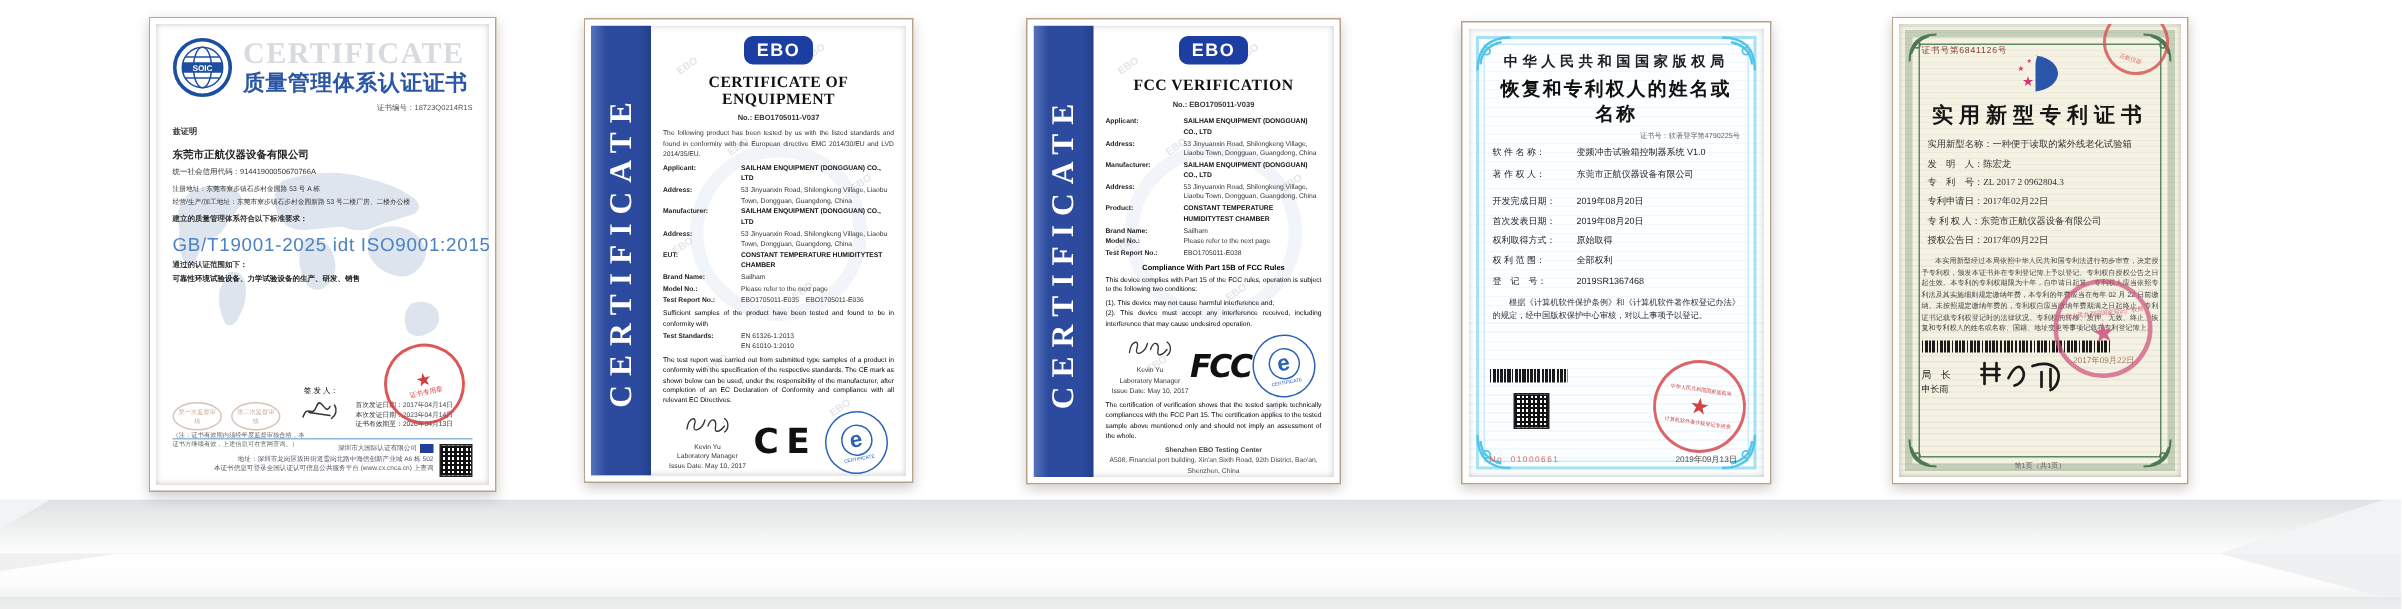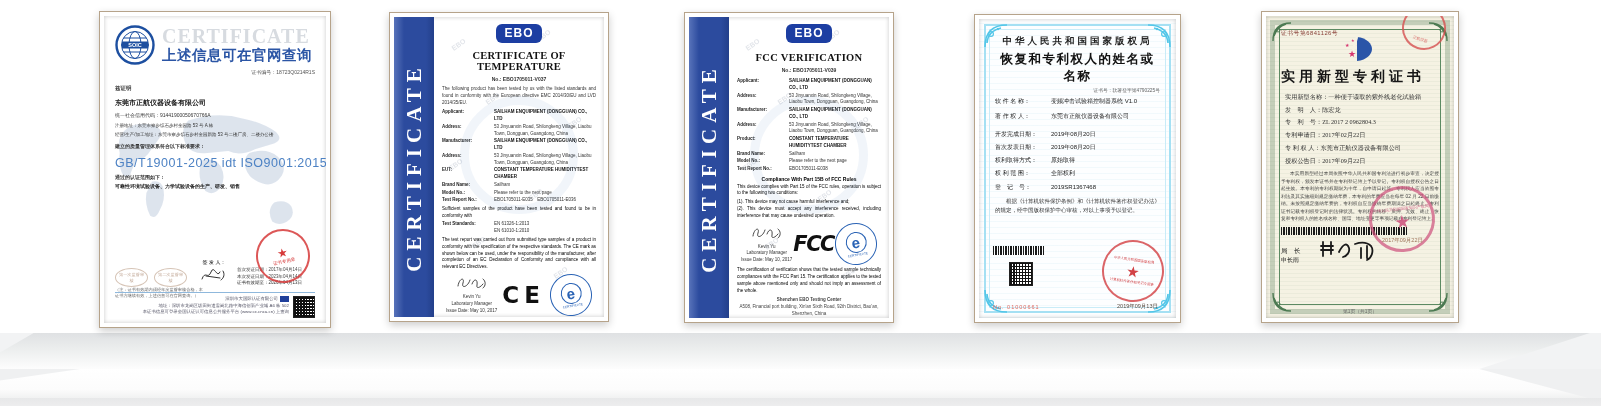--- a/index.html
+++ b/index.html
@@ -138,21 +138,21 @@
   .pt-border:after{ content:""; position:absolute; inset:4px; border:1px solid #5c8a62;}
   .pt-corner{ position:absolute; width:22px; height:22px; pointer-events:none;}
   .pt-tl{ left:5px; top:5px;} .pt-tr{ right:5px; top:5px; transform:scaleX(-1);}
   .pt-bl{ left:5px; bottom:5px; transform:scaleY(-1);} .pt-br{ right:5px; bottom:5px; transform:scale(-1,-1);}
   .pt-inner{ position:relative; height:100%; padding:14px 15px 8px;}
   .pt-certno{ position:absolute; left:15px; top:13px; font-size:5.8px; color:#8a4038; letter-spacing:.5px;}
   .pt-topstamp{ position:absolute; right:8px; top:-10px; width:44px; height:44px; border:2px solid rgba(214,80,80,.8);
     border-radius:50%; transform:rotate(18deg); color:rgba(214,80,80,.85); font-size:3.8px; text-align:center;
     display:flex; align-items:flex-end; justify-content:center; padding-bottom:6px;}
   .pt-logo{ display:flex; justify-content:center; margin-top:4px; }
-  .pt-title{ font-size:14px; font-weight:bold; letter-spacing:4px; color:#161616; margin-top:4px;font-family:Liberation Mono, monospace;}
+  .pt-title{ text-align:center; font-size:14px; font-weight:bold; letter-spacing:4px; color:#161616; margin-top:4px;font-family:Liberation Mono, monospace;}
   .pt-line{ font-size:6.2px; line-height:2.05; color:#333; }
   .pt-lines{ margin-top:5px; margin-left:4px;}
   .pt-legal{ font-size:4.7px; line-height:1.6; color:#444; margin-top:3px; text-align:justify; text-indent:9px;}
   .pt-bar{ width:126px; height:8px; margin-top:4px;}
   .pt-bottom{ display:flex; align-items:flex-end; margin-top:3px; position:relative;}
   .pt-dir{ font-size:6.5px; color:#222; line-height:1.8;}
   .pt-signame{ margin-left:14px; margin-bottom:2px;}
   .pt-page{ position:absolute; left:0; right:0; bottom:4px; text-align:center; font-size:4.8px; color:#666;}
   .pt-stamp{ position:absolute; right:4px; bottom:14px; width:66px; height:66px; border:3px solid rgba(205,79,122,.7);
     border-radius:50%; transform:rotate(-6deg); color:rgba(205,79,122,.85); text-align:center;
@@ -194,21 +194,21 @@
             <circle cx="20" cy="20" r="13.5" fill="none" stroke="#1d4fa0" stroke-width="1"></circle>
             <ellipse cx="20" cy="20" rx="6" ry="13.5" fill="none" stroke="#1d4fa0" stroke-width="1"></ellipse>
             <line x1="6.5" y1="20" x2="33.5" y2="20" stroke="#1d4fa0" stroke-width="1"></line>
             <line x1="8.5" y1="13" x2="31.5" y2="13" stroke="#1d4fa0" stroke-width="1"></line>
             <line x1="8.5" y1="27" x2="31.5" y2="27" stroke="#1d4fa0" stroke-width="1"></line>
             <rect x="7" y="16.5" width="26" height="7" fill="#1d4fa0"></rect>
             <text x="20" y="22" text-anchor="middle" font-size="5.5" font-weight="bold" fill="#ffffff">SOIC</text>
           </svg>
           <div class="iso-titles">
             <div class="iso-ghost serif">CERTIFICATE</div>
-            <div class="iso-title">上述信息可在官网查询</div>
+            <div class="iso-title">质量管理体系认证证书</div>
           </div>
         </div>
         <div class="iso-certno t5">证书编号：18723Q0214R1S</div>
 
         <div class="iso-body">
           <div class="t55 bold" style="margin-top:7px;">兹证明</div>
           <div class="iso-company">东莞市正航仪器设备有限公司</div>
           <div class="t5" style="margin-top:4px;">统一社会信用代码：91441900050670766A</div>
           <div class="t45" style="margin-top:4px;">注册地址：东莞市寮步镇石步村金园路 53 号 A 栋</div>
           <div class="t45" style="margin-top:2px; width:190px;">经营/生产/加工地址：东莞市寮步镇石步村金园新路 53 号二楼厂房、二楼办公楼</div>
@@ -265,21 +265,21 @@
             <span>EBO</span>
             <span>EBO</span>
             <span>EBO</span>
             <span>EBO</span>
             <span>EBO</span>
             <span>EBO</span>
         </div>
         <div class="ebo-ring"></div>
 
         <div class="ebo-logo">EBO</div>
-        <div class="ebo-title serif bold">CERTIFICATE OF TEMPERATURE</div>
+        <div class="ebo-title serif bold">CERTIFICATE OF ENQUIPMENT</div>
         <div class="ebo-no">No.: EBO1705011-V037</div>
         <div class="ebo-intro t45 just">The following product has been tested by us with the listed standards and found in conformity with the European directive EMC 2014/30/EU and LVD 2014/35/EU.</div>
 
         <div style="margin-top:3px;">
           <div class="erow t45">
               <span class="lbl">Applicant:</span>
               <span class="val bold">SAILHAM ENQUIPMENT (DONGGUAN) CO., LTD</span>
             </div>
           <div class="erow t45">
               <span class="lbl">Address:</span>

